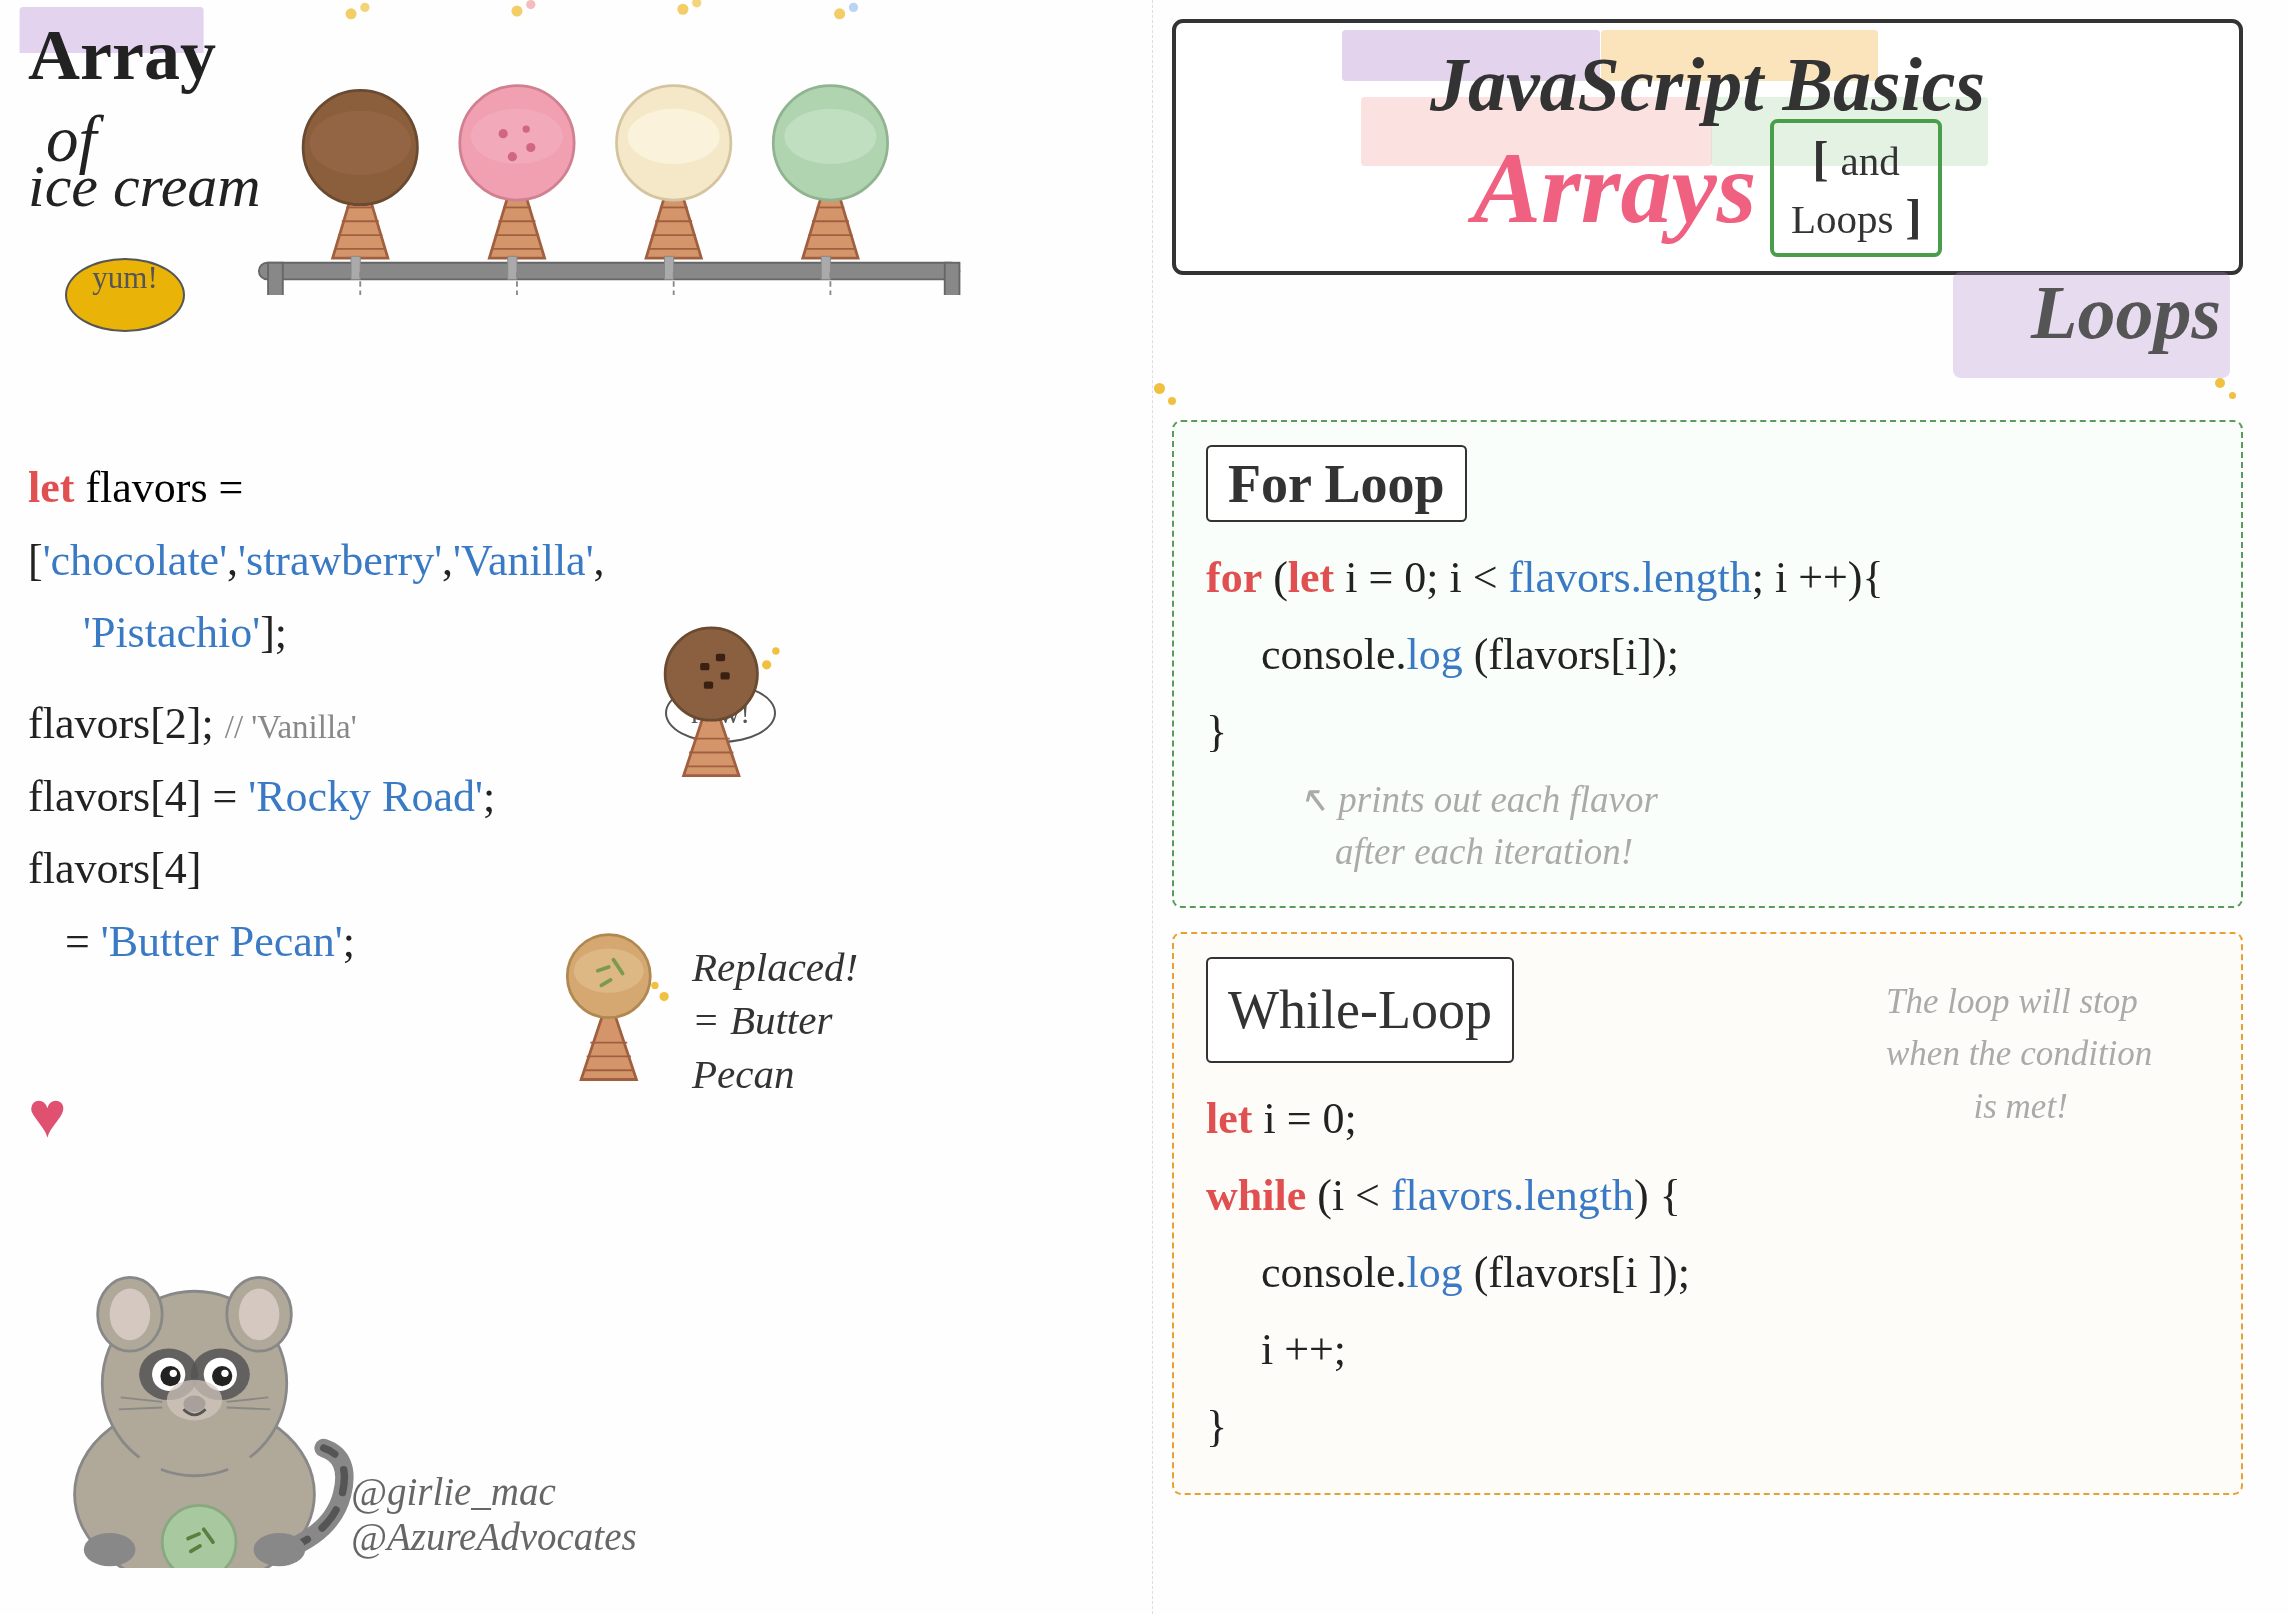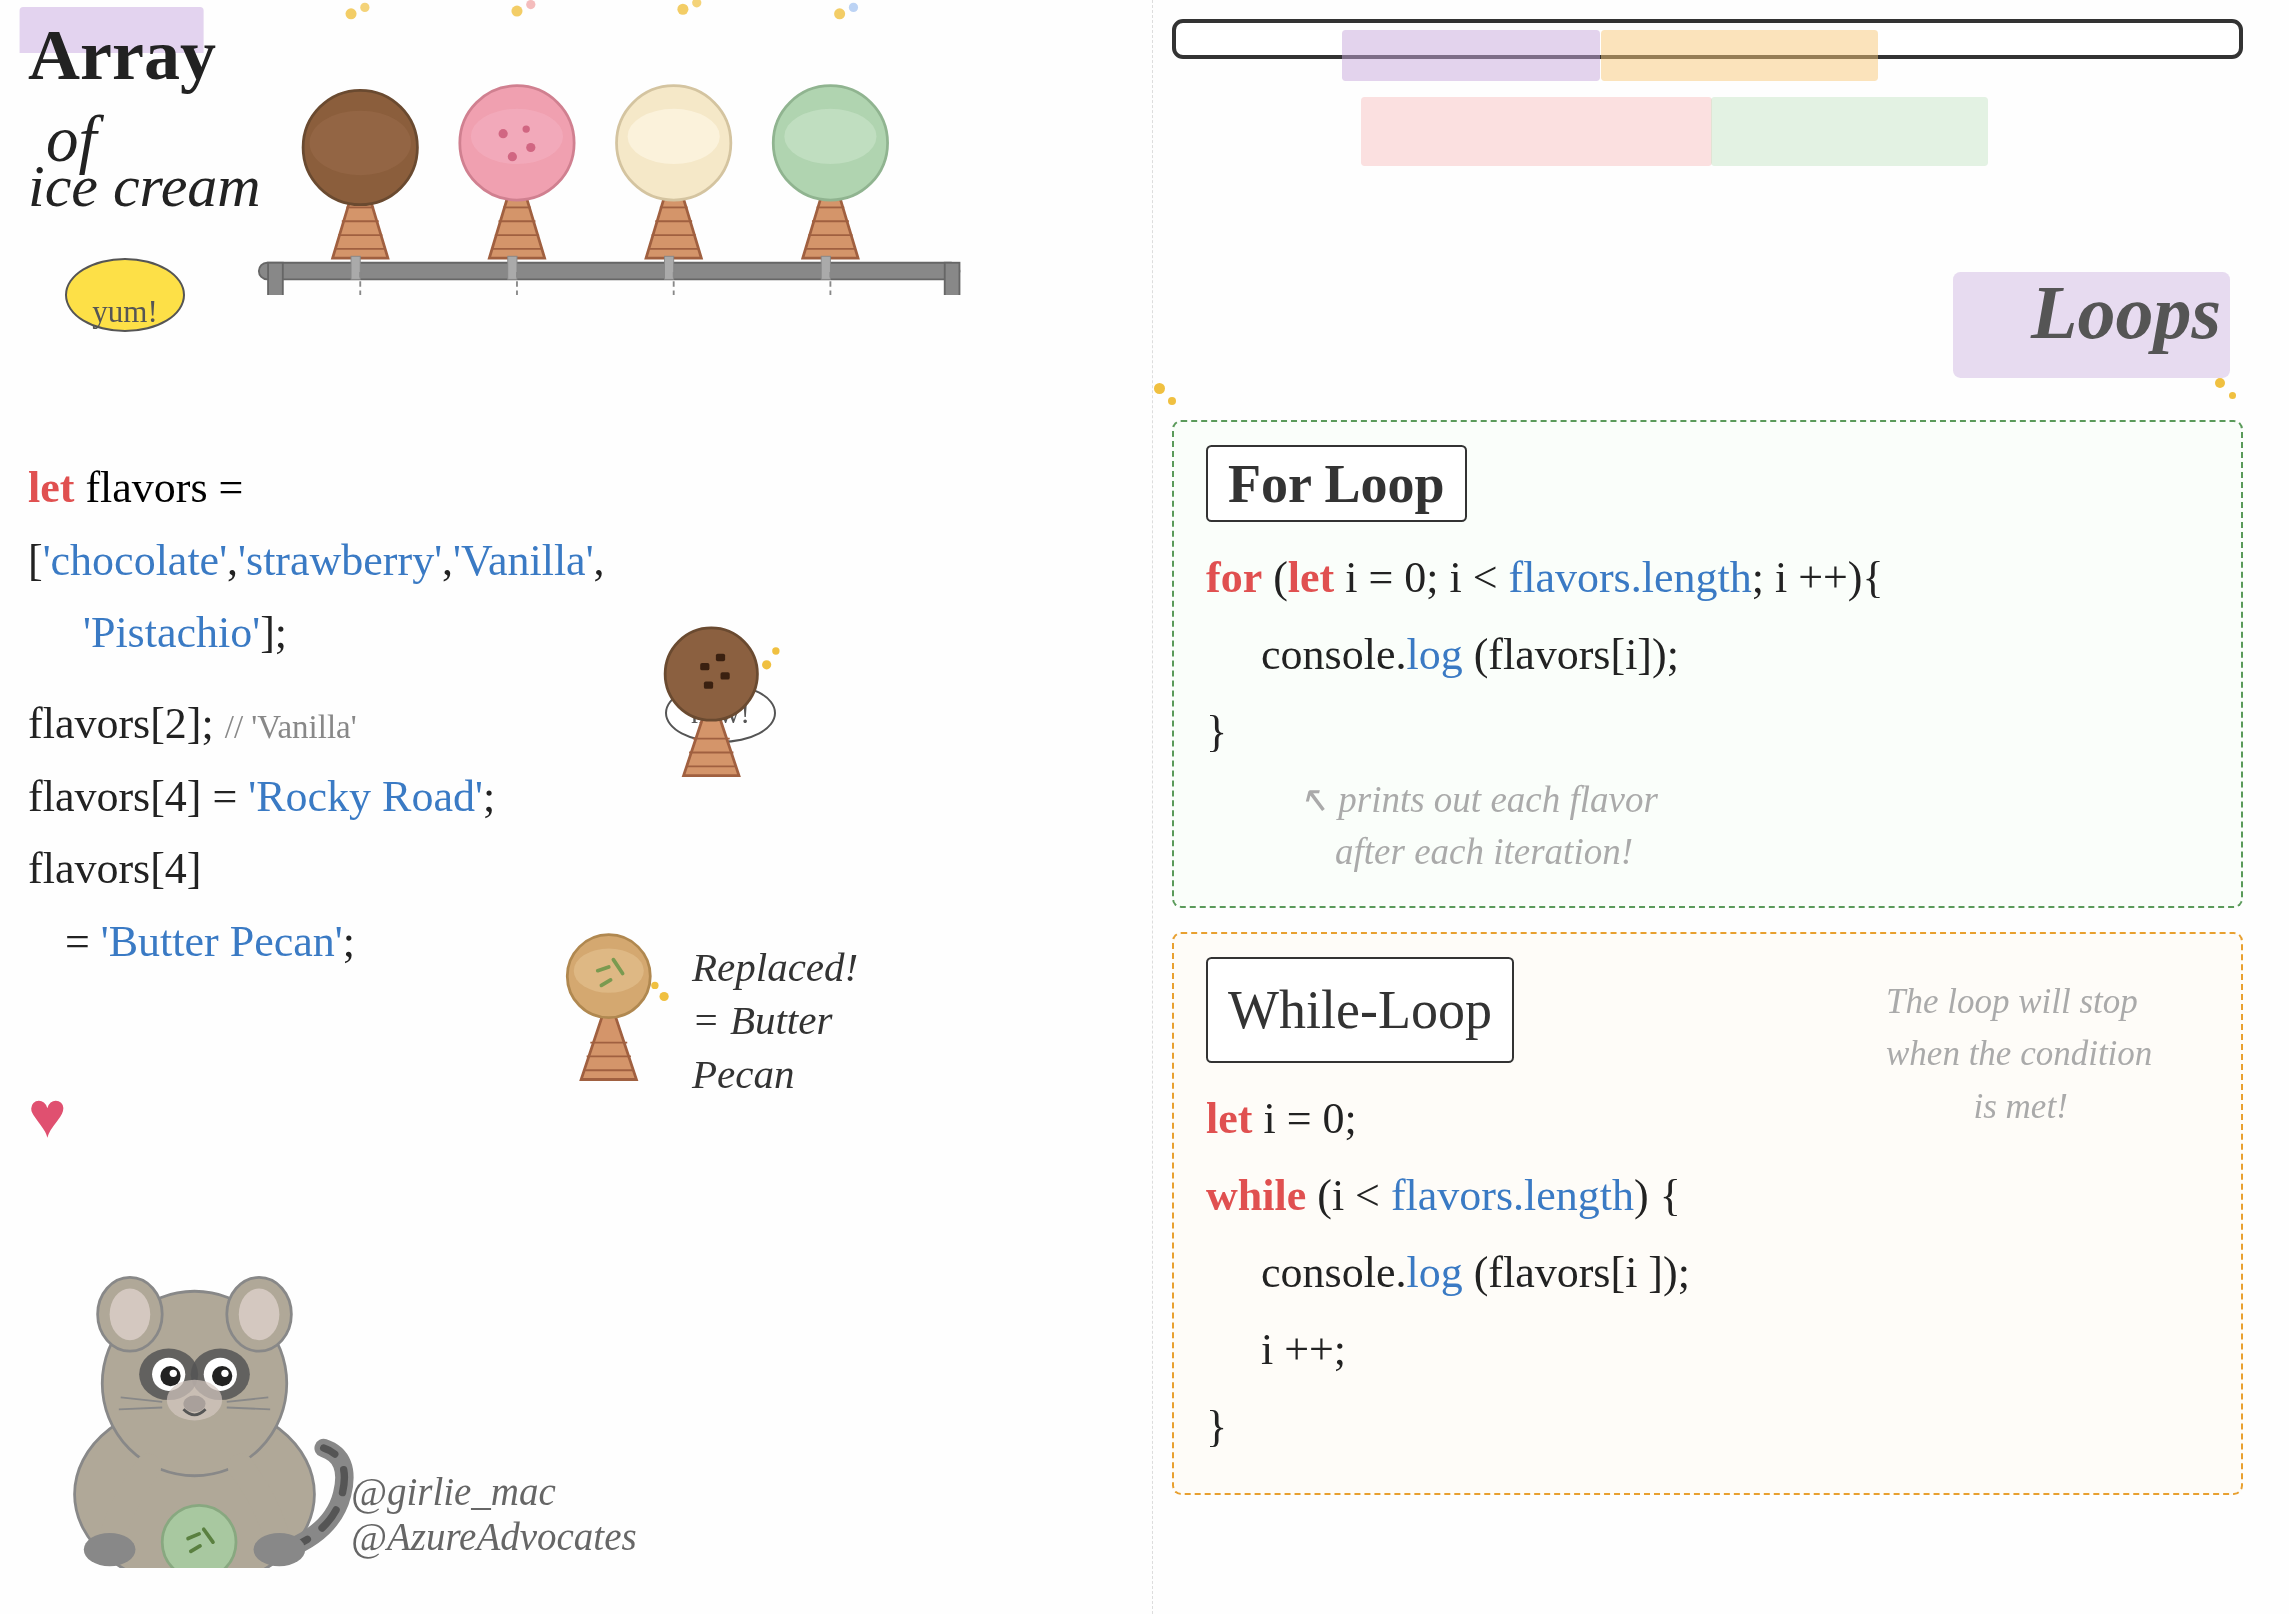--- a/index.html
+++ b/index.html
@@ -32,23 +32,23 @@
 
     
     .yum-bubble {
       position: absolute;
       left: 65px;
       top: 258px;
       width: 120px;
       height: 74px;
       border: 2.8px solid #555;
       border-radius: 50%;
-      background: #fde047;
+      background: #eab308;
       display: flex;
-      align-items: flex-end;
+      align-items: flex-start;
       justify-content: center;
       font-size: 31px;
       color: #555;
     }
 
     
     .heart {
       position: absolute;
       left: 28px;
       bottom: 461px;
@@ -278,20 +278,29 @@
     <div>@girlie_mac</div>
     <div>@AzureAdvocates</div>
   </div>
 
   <div style="position:absolute; left:1172px; top:18.5px; width:1071px; border:4.6px solid #333; border-radius:11px; padding:18.5px 32px 14px; background:white;">
 
     <div style="position:absolute; left:166px; top:7.4px; width:258px; height:51px; background:rgba(200,168,220,0.5); border-radius:3.7px; z-index:0;"></div>
     <div style="position:absolute; left:425px; top:7.4px; width:277px; height:51px; background:rgba(248,200,120,0.5); border-radius:3.7px; z-index:0;"></div>
     <div style="position:absolute; left:185px; top:74px; width:351px; height:69px; background:rgba(248,180,180,0.4); border-radius:3.7px; z-index:0;"></div>
     <div style="position:absolute; left:535px; top:74px; width:277px; height:69px; background:rgba(200,230,200,0.5); border-radius:3.7px; z-index:0;"></div>
+    <div style="position:relative; z-index:1; text-align:center;">
+      <span style="font-size:76px; font-style:italic; font-weight:bold; color:#333; display:block;">JavaScript Basics</span>
+      <div style="display:flex; align-items:center; justify-content:center; gap:14px; margin-top:-9.2px;">
+        <span style="font-size:102px; font-weight:bold; color:#f06080; font-style:italic;">Arrays</span>
+        <div style="border:4.6px solid #4a9e4a; border-radius:7.4px; padding:7.4px 16.6px; font-size:48px; color:#333; font-weight:bold; text-align:center; line-height:1.2;">
+          [ <span style="font-size:41px; font-weight:normal;">and<br>Loops</span> ]
+        </div>
+      </div>
+    </div>
   </div>
 
   <div style="position:absolute; right:60px; top:272px; width:277px; height:106px; background:rgba(180,140,210,0.3); border-radius:7.4px;"></div>
 
   <div style="position:absolute; right:69px; top:269px; font-size:76px; font-style:italic; font-weight:bold; color:#555; z-index:1;">Loops</div>
 
   <div style="position:absolute; left:1172px; top:420px; width:1071px; border:2.8px dashed #5a9a5a; border-radius:9.2px; padding:23px 32px 28px; background:rgba(240,255,240,0.25);">
     <div style="display:inline-block; border:2.8px solid #333; border-radius:5.5px; padding:5.5px 20px; font-size:54px; font-weight:bold; color:#333; margin-bottom:16.6px; background:white;">For Loop</div>
     <div style="font-size:44px; line-height:1.75; color:#222;">
       <div>

